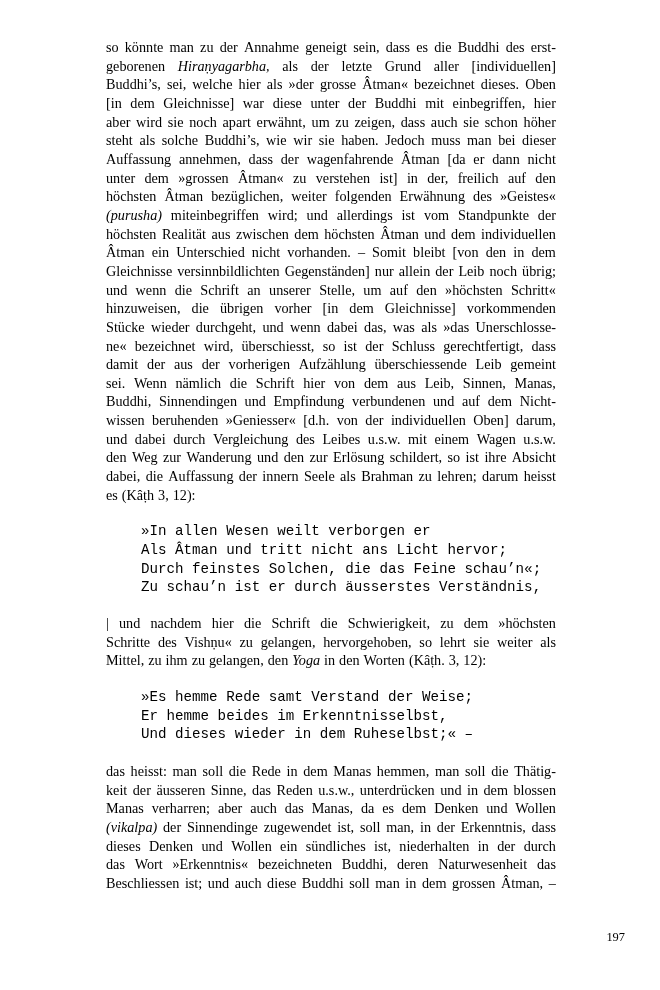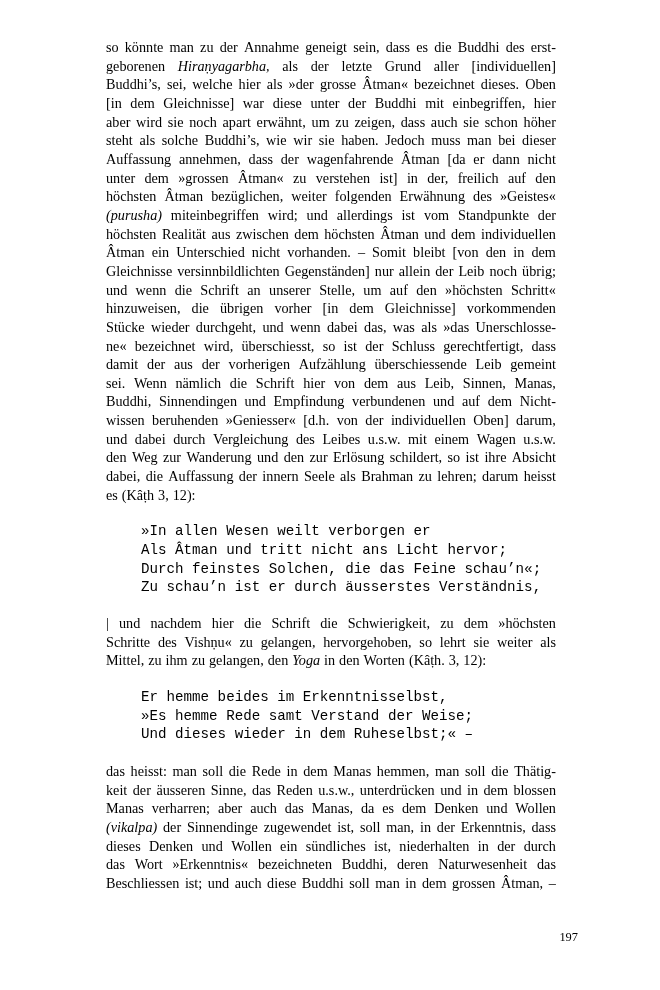--- a/index.html
+++ b/index.html
@@ -64,20 +64,21 @@
     font-style: italic;
   }
   .pageno {
     position: absolute;
     left: 0;
     top: 930px;
     width: 578px;
     text-align: right;
     font-size: 12.4px;
     font-family: "Liberation Serif", "DejaVu Serif", serif;
+    padding-left: 47px;
   }
 </style>
 </head>
 <body>
 
 <div class="page">
   <div class="content">
 
     <div class="para">
       <div class="jline">
@@ -444,22 +445,22 @@
           <span>Worten</span>
           <span>(Kâṭh.</span>
           <span>3,</span>
           <span>12):</span>
         </div>
     </div>
 
     <div class="gap-before-verse2"></div>
 
     <div class="verse">
+      <span class="line">»Es hemme Rede samt Verstand der Weise;</span>
       <span class="line">Er hemme beides im Erkenntnisselbst,</span>
-      <span class="line">»Es hemme Rede samt Verstand der Weise;</span>
       <span class="line">Und dieses wieder in dem Ruheselbst;« –</span>
     </div>
 
     <div class="gap-after-verse2"></div>
 
     <div class="para">
       <div class="jline">
           <span>das</span>
           <span>heisst:</span>
           <span>man</span>

